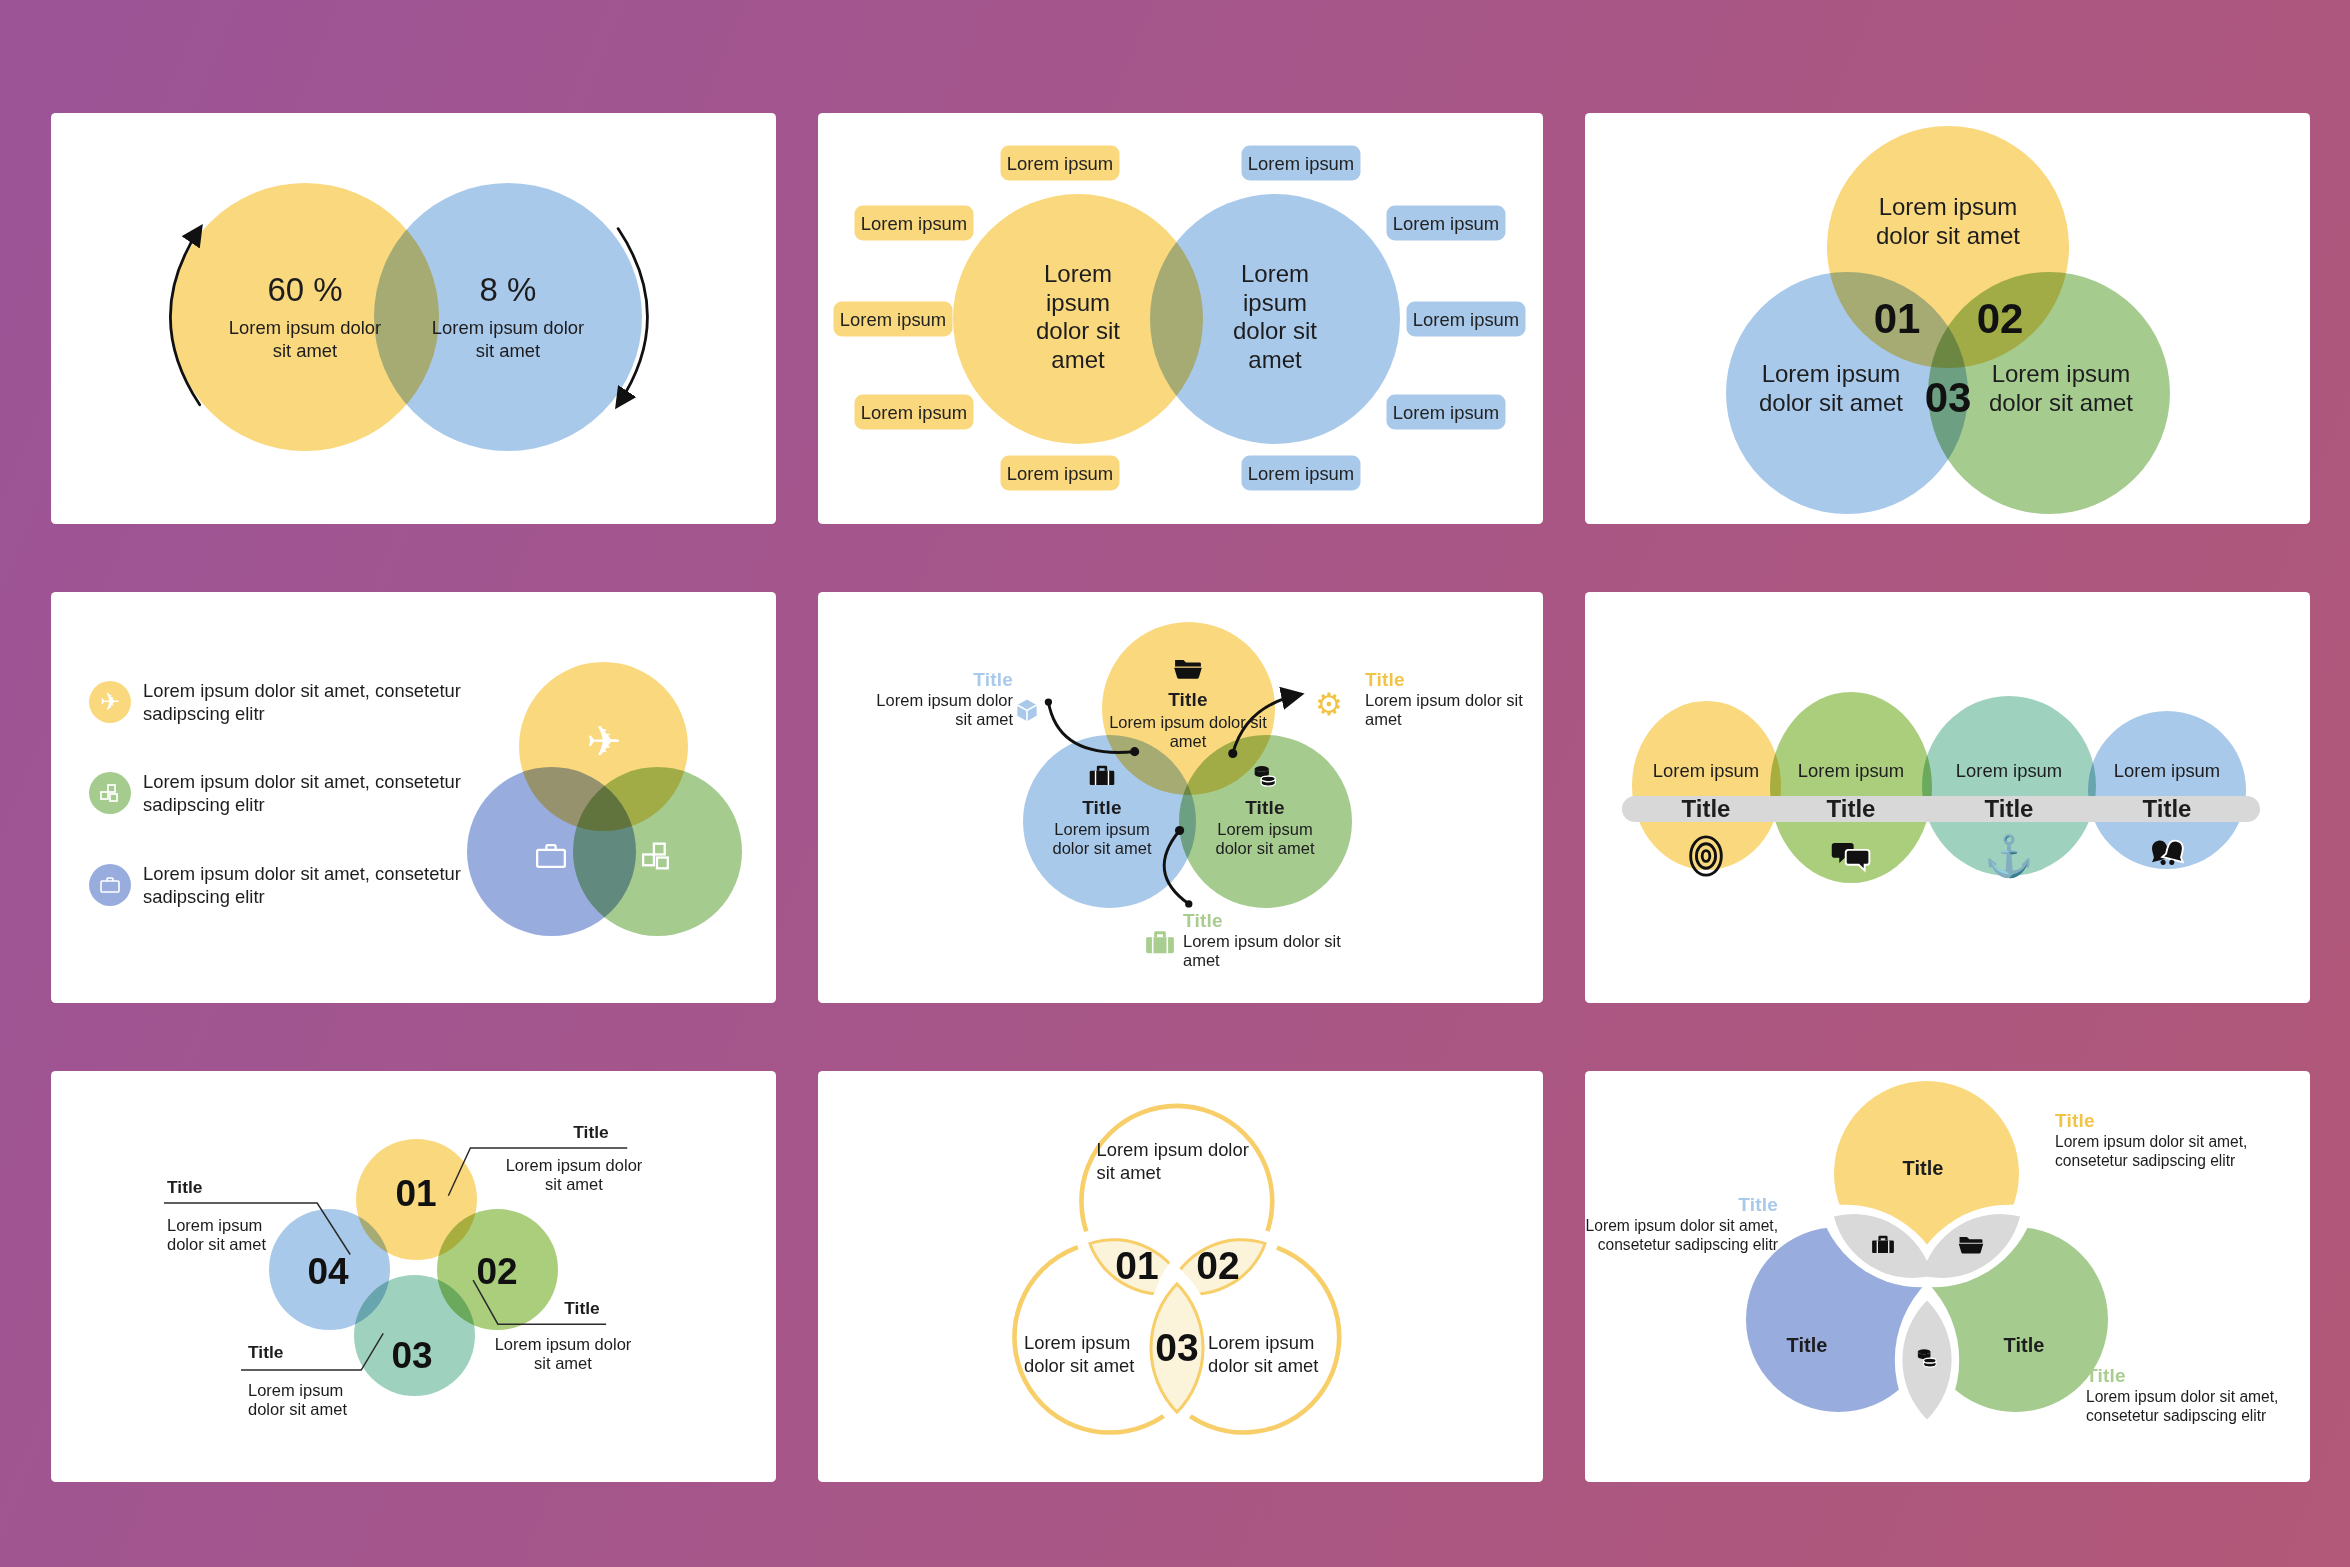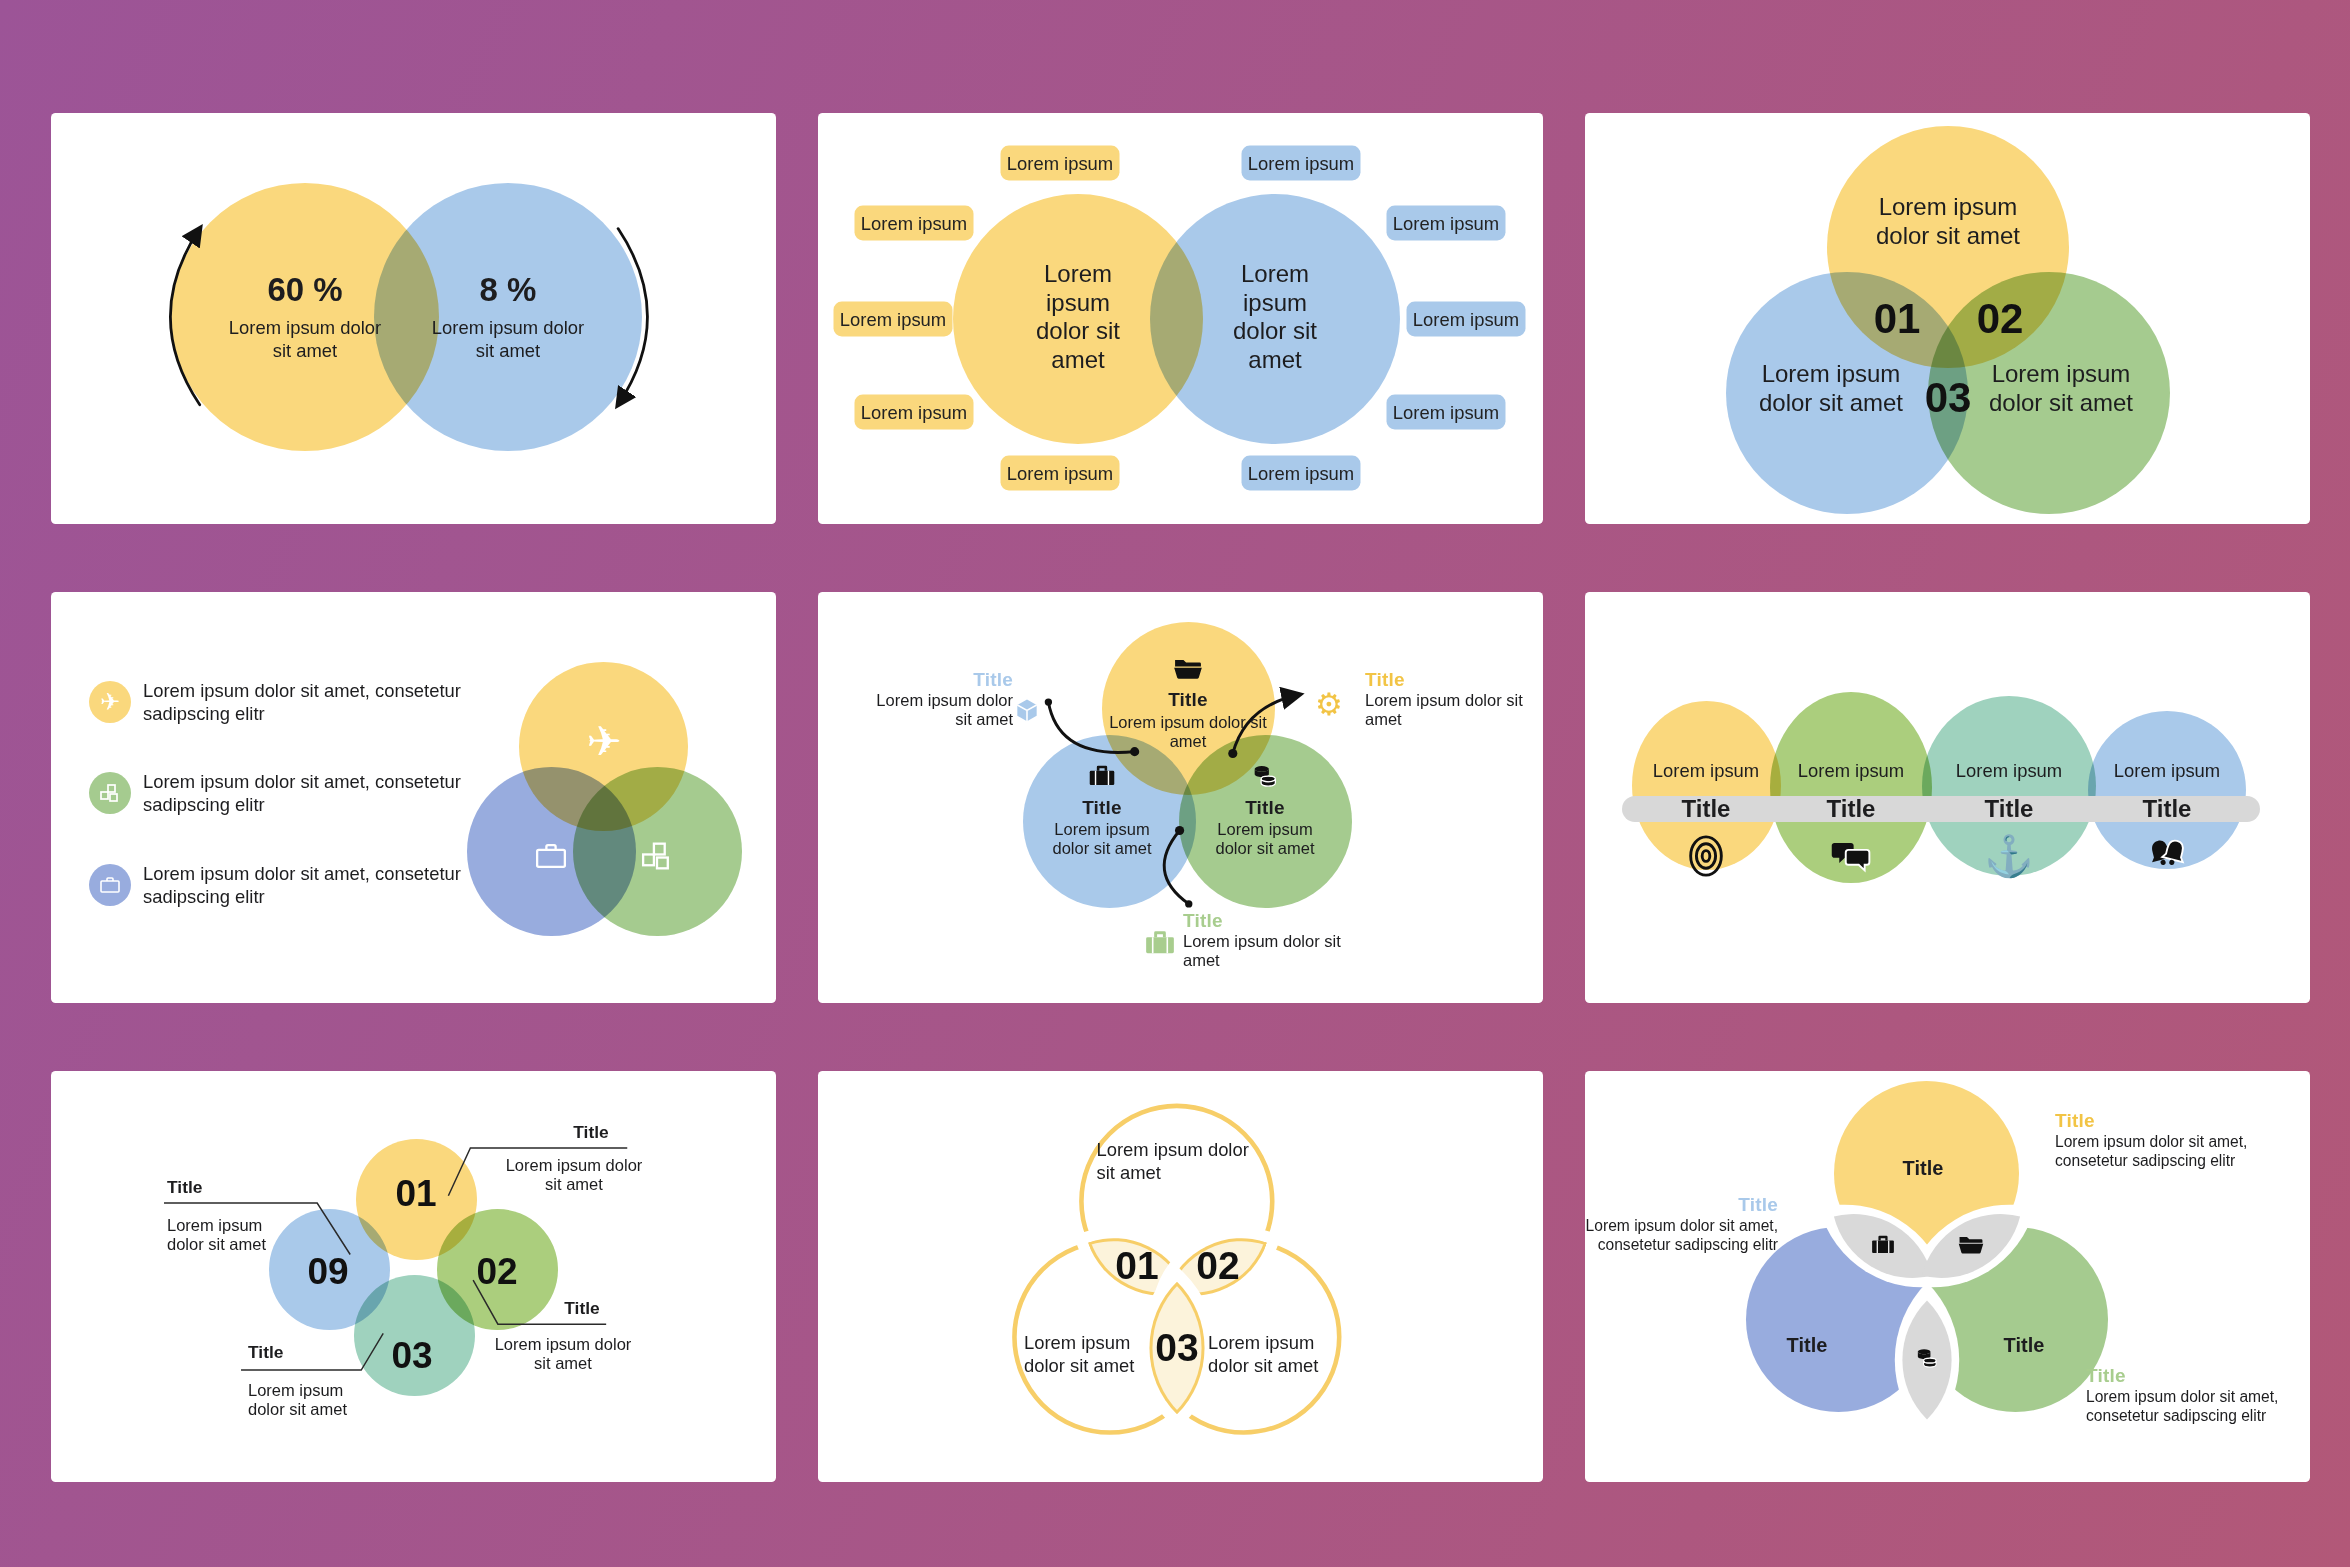--- a/index.html
+++ b/index.html
@@ -13,21 +13,21 @@
   .abs{position:absolute;}
   .crc{position:absolute;border-radius:50%;mix-blend-mode:multiply;}
   .crs{position:absolute;border-radius:50%;}
   .ct{position:absolute;transform:translate(-50%,-50%);text-align:center;}
   .lt{position:absolute;transform:translate(0,-50%);text-align:left;}
   .ttl{font-weight:700;font-size:19px;letter-spacing:0.2px;}
   .s18{font-size:16.5px;line-height:19px;}
   .s17{font-size:15.6px;line-height:19px;}
   .s20{font-size:18.4px;line-height:23px;}
   .s26{font-size:24px;line-height:28.5px;}
-  .big{font-weight:700;font-size:33px;}
+  .big{font-weight:400;font-size:33px;}
   .badge{position:absolute;transform:translate(-50%,-50%);font-weight:700;color:#111;}
   .pill{position:absolute;transform:translate(-50%,-50%);width:119px;height:35px;border-radius:8.3px;
         display:flex;align-items:center;justify-content:center;font-size:18.4px;color:#222;}
   .leaf{position:absolute;border-radius:0 100% 0 100%;}
   .t-blue{color:var(--blue);}
   .t-yellow{color:var(--yellow_deep);}
   .t-green{color:var(--green_soft);}
   svg.ov{position:absolute;left:0;top:0;}
   .icon{display:flex;align-items:center;justify-content:center;}
 </style>
@@ -253,21 +253,21 @@
     <div class="crc" style="left:218px;top:138px;width:121px;height:121px;background:var(--blue);"></div>
     <svg class="ov" width="725" height="411" viewBox="0 0 790 448">
       <polyline points="433,136 457,84 628,84" fill="none" stroke="#2a2a2a" stroke-width="1.6"></polyline>
       <polyline points="123,144 290,144 326,200" fill="none" stroke="#2a2a2a" stroke-width="1.6"></polyline>
       <polyline points="460,228 487,276 605,276" fill="none" stroke="#2a2a2a" stroke-width="1.6"></polyline>
       <polyline points="362,286 338,326 207,326" fill="none" stroke="#2a2a2a" stroke-width="1.6"></polyline>
     </svg>
     <div class="badge" style="left:365px;top:123px;font-size:37px;">01</div>
     <div class="badge" style="left:446px;top:201px;font-size:37px;">02</div>
     <div class="badge" style="left:361px;top:285px;font-size:37px;">03</div>
-    <div class="badge" style="left:277px;top:201px;font-size:37px;">09</div>
+    <div class="badge" style="left:277px;top:201px;font-size:37px;">04</div>
     <div class="ct" style="left:540px;top:61px;font-weight:700;font-size:17.4px;">Title</div>
     <div class="ct s18" style="left:523px;top:104px;width:138px;">Lorem ipsum dolor sit amet</div>
     <div class="lt" style="left:116px;top:116px;font-weight:700;font-size:17.4px;">Title</div>
     <div class="abs s18" style="left:116px;top:145px;width:119px;">Lorem ipsum dolor sit amet</div>
     <div class="ct" style="left:531px;top:237px;font-weight:700;font-size:17.4px;">Title</div>
     <div class="ct s18" style="left:512px;top:283px;width:138px;">Lorem ipsum dolor sit amet</div>
     <div class="lt" style="left:197px;top:281px;font-weight:700;font-size:17.4px;">Title</div>
     <div class="abs s18" style="left:197px;top:310px;width:119px;">Lorem ipsum dolor sit amet</div>
   </section>
 

